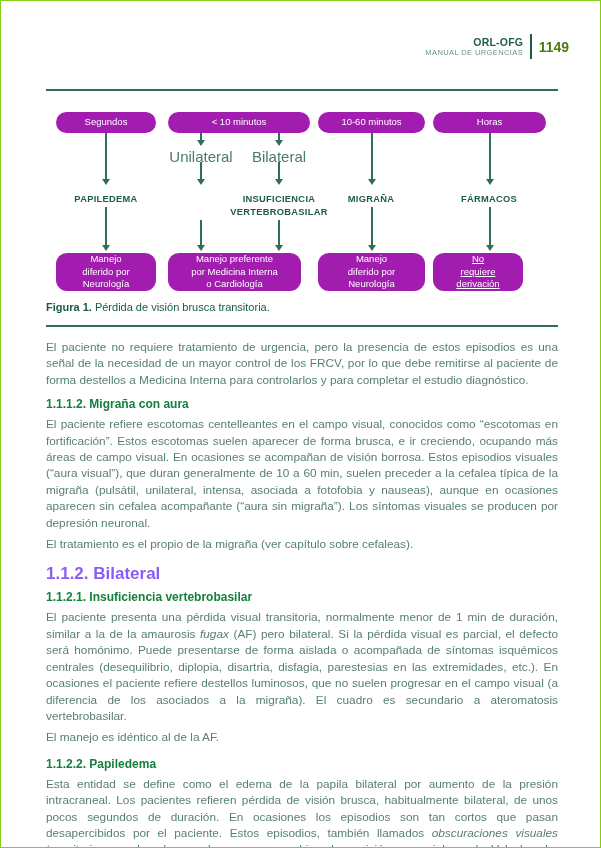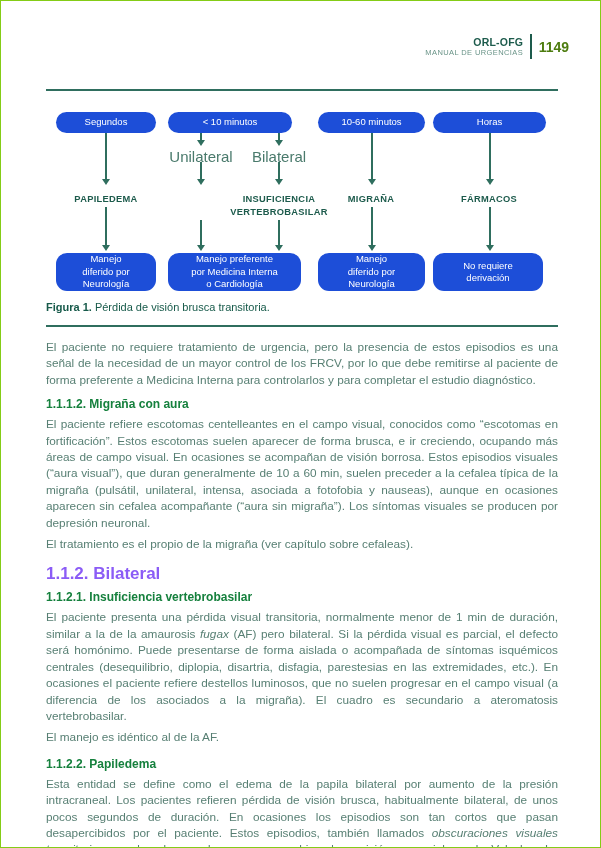--- a/index.html
+++ b/index.html
@@ -18,21 +18,21 @@
   .brand{font-size:10.5px;font-weight:bold;color:#1d5b4c;letter-spacing:.2px;}
   .subtitle{font-size:7.5px;color:#6a9488;letter-spacing:.4px;margin-top:1px;}
   .hdr-divider{width:1.5px;height:25px;background:#1d5b4c;}
   .page-num{font-size:14px;font-weight:bold;color:#4d7c0f;}
   
   .figure{position:absolute;left:45px;top:88px;width:512px;height:246px;}
   .rule{position:absolute;left:0;right:0;background:#2f6e5e;}
   .rule-top{top:0;height:2px;}
   .rule-bottom{top:236px;height:1.5px;}
   .fbox{
-    position:absolute;background:#1d4ed8;color:#ffffff;
+    position:absolute;background:#a21caf;color:#ffffff;
     border-radius:11px;display:flex;align-items:center;justify-content:center;
     font-size:9.5px;text-align:center;line-height:1.3;box-sizing:border-box;padding:2px 22px;
   }
   .fbox.top{top:23px;height:21px;}
   .fbox.bottom{top:164px;height:38px;}
   .vline{position:absolute;width:1.5px;background:#2f6e5e;}
   .ah{position:absolute;width:0;height:0;border-left:4px solid transparent;border-right:4px solid transparent;border-top:6px solid #2f6e5e;}
   .branch-label{position:absolute;top:59px;width:90px;text-align:center;font-size:15px;color:#4a7a6c;}
   .mid-label{position:absolute;top:104px;width:130px;text-align:center;font-size:9.3px;font-weight:bold;color:#1d5b4c;letter-spacing:.3px;line-height:1.35;}
   .mid-label em{font-style:italic;}
@@ -57,21 +57,21 @@
       <div class="subtitle">MANUAL DE URGENCIAS</div>
     </div>
     <div class="hdr-divider"></div>
     <div class="page-num">1149</div>
   </div>
 
   <div class="figure">
     <div class="rule rule-top"></div>
 
     <div class="fbox top" style="left:10px;width:100px;">Segundos</div>
-    <div class="fbox top" style="left:122px;width:124px;">&lt; 10 minutos</div>
+    <div class="fbox top" style="left:122px;width:142px;">&lt; 10 minutos</div>
     <div class="fbox top" style="left:272px;width:107px;">10-60 minutos</div>
     <div class="fbox top" style="left:387px;width:113px;">Horas</div>
 
     <div class="vline" style="left:59px;top:44px;height:46px;"></div>
     <div class="ah" style="left:56px;top:90px;"></div>
 
     <div class="vline" style="left:154px;top:44px;height:8px;"></div>
     <div class="ah" style="left:151px;top:51px;"></div>
     <div class="vline" style="left:232px;top:44px;height:8px;"></div>
     <div class="ah" style="left:229px;top:51px;"></div>
@@ -108,28 +108,28 @@
     <div class="vline" style="left:232px;top:131px;height:25px;"></div>
     <div class="ah" style="left:229px;top:156px;"></div>
     <div class="vline" style="left:325px;top:118px;height:38px;"></div>
     <div class="ah" style="left:322px;top:156px;"></div>
     <div class="vline" style="left:443px;top:118px;height:38px;"></div>
     <div class="ah" style="left:440px;top:156px;"></div>
 
     <div class="fbox bottom" style="left:10px;width:100px;">Manejo diferido por Neurología</div>
     <div class="fbox bottom" style="left:122px;width:133px;">Manejo preferente por Medicina Interna o Cardiología</div>
     <div class="fbox bottom" style="left:272px;width:107px;">Manejo diferido por Neurología</div>
-    <div class="fbox bottom" style="left:387px;width:110px;">No requiere derivación</div>
+    <div class="fbox bottom" style="left:387px;width:90px;text-decoration:underline;">No requiere derivación</div>
 
     <p class="caption"><strong>Figura 1.</strong><span> Pérdida de visión brusca transitoria.</span></p>
     <div class="rule rule-bottom"></div>
   </div>
 
   <div class="content">
-    <p>El paciente no requiere tratamiento de urgencia, pero la presencia de estos episodios es una señal de la necesidad de un mayor control de los FRCV, por lo que debe remitirse al paciente de forma preferente a Medicina Interna para controlarlos y para completar el estudio diagnóstico.</p>
+    <p>El paciente no requiere tratamiento de urgencia, pero la presencia de estos episodios es una señal de la necesidad de un mayor control de los FRCV, por lo que debe remitirse al paciente de forma destellos a Medicina Interna para controlarlos y para completar el estudio diagnóstico.</p>
 
     <h3 class="sec first">1.1.1.2. Migraña con aura</h3>
     <p>El paciente refiere escotomas centelleantes en el campo visual, conocidos como “escotomas en fortificación”. Estos escotomas suelen aparecer de forma brusca, e ir creciendo, ocupando más áreas de campo visual. En ocasiones se acompañan de visión borrosa. Estos episodios visuales (“aura visual”), que duran generalmente de 10 a 60 min, suelen preceder a la cefalea típica de la migraña (pulsátil, unilateral, intensa, asociada a fotofobia y nauseas), aunque en ocasiones aparecen sin cefalea acompañante (“aura sin migraña”). Los síntomas visuales se producen por depresión neuronal.</p>
     <p>El tratamiento es el propio de la migraña (ver capítulo sobre cefaleas).</p>
 
     <h2 class="sec">1.1.2. Bilateral</h2>
     <h3 class="sec" style="margin-top:6px;">1.1.2.1. Insuficiencia vertebrobasilar</h3>
     <p><span>El paciente presenta una pérdida visual transitoria, normalmente menor de 1 min de duración, similar a la de la amaurosis </span><em>fugax</em><span> (AF) pero bilateral. Si la pérdida visual es parcial, el defecto será homónimo. Puede presentarse de forma aislada o acompañada de síntomas isquémicos centrales (desequilibrio, diplopia, disartria, disfagia, parestesias en las extremidades, etc.). En ocasiones el paciente refiere destellos luminosos, que no suelen progresar en el campo visual (a diferencia de los asociados a la migraña). El cuadro es secundario a ateromatosis vertebrobasilar.</span></p>
     <p>El manejo es idéntico al de la AF.</p>
 

